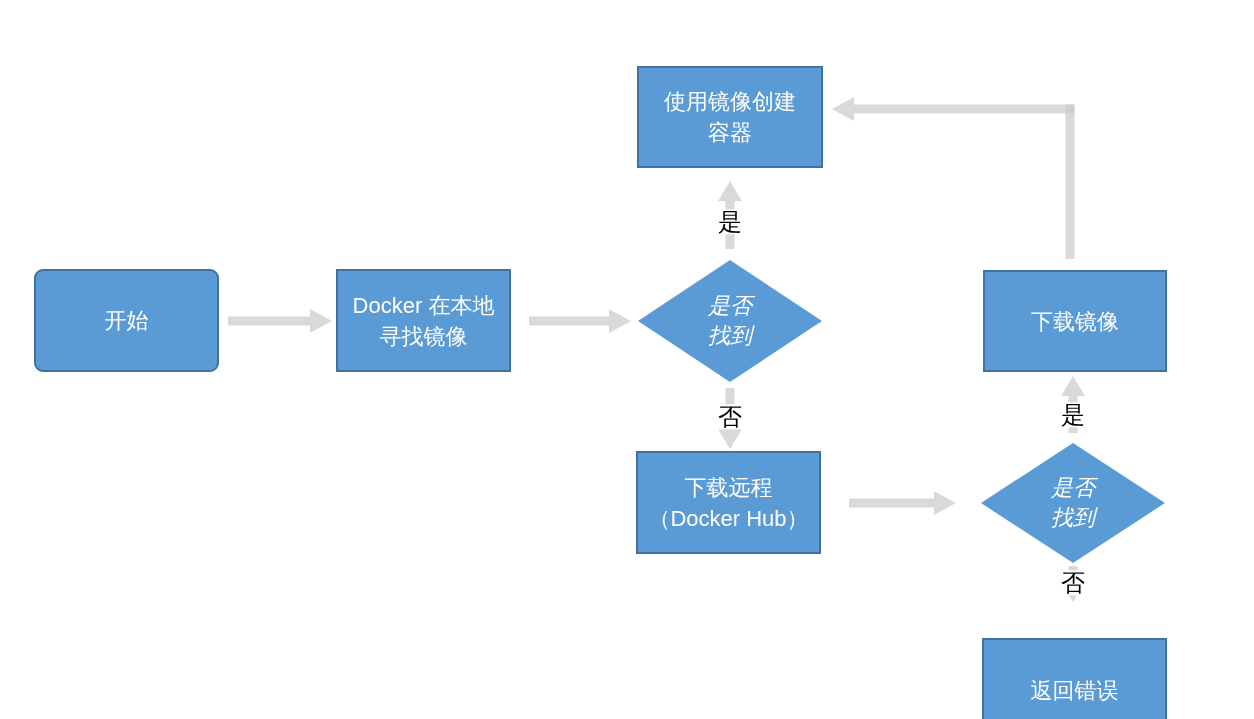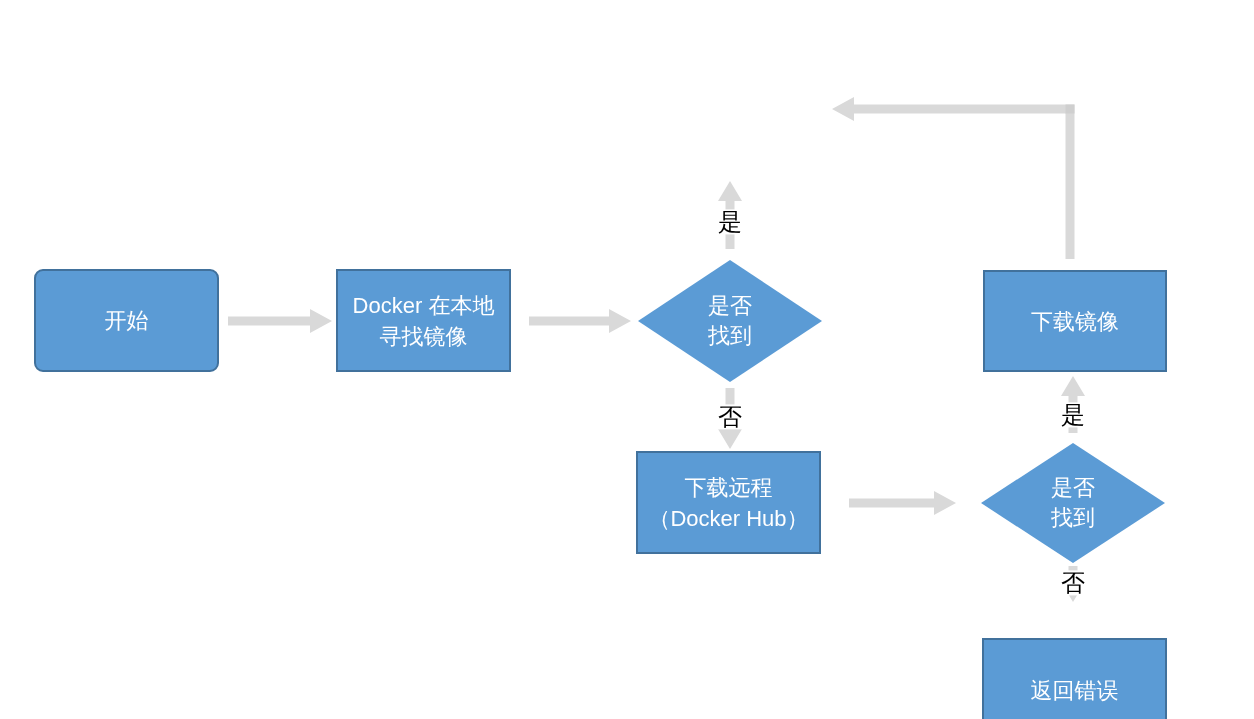--- a/index.html
+++ b/index.html
@@ -33,20 +33,21 @@
     position: absolute;
     color: var(--node-text, #ffffff);
     display: flex;
     align-items: center;
     justify-content: center;
     text-align: center;
     font-size: 22px;
     line-height: 30px;
     white-space: pre-line;
     pointer-events: none;
+    font-style: italic;
   }
   .edge-label {
     position: absolute;
     transform: translate(-50%, -50%);
     color: var(--label-color, #000000);
     background: var(--canvas-bg, #ffffff);
     font-size: 24px;
     line-height: 1.05;
     padding: 0 2px;
   }
@@ -73,20 +74,22 @@
 
     <polygon class="diamond" points="730,260 822,321 730,382 638,321"></polygon>
     <polygon class="diamond" points="1073,443 1165,503 1073,563 981,503"></polygon>
   </svg>
 
   <div class="rect-node" style="left:34px; top:269px; width:185px; height:103px;border-radius:9px;">开始</div>
 
   <div class="rect-node" style="left:336px; top:269px; width:175px; height:103px;">Docker 在本地
 寻找镜像</div>
 
+  <div class="rect-node" style="left:637px; top:66px; width:186px; height:102px;">使用镜像创建
+容器</div>
 
   <div class="rect-node" style="left:636px; top:451px; width:185px; height:103px;">下载远程
 （Docker Hub）</div>
 
   <div class="rect-node" style="left:983px; top:270px; width:184px; height:102px;">下载镜像</div>
 
   <div class="rect-node" style="left:982px; top:638px; width:185px; height:104px;">返回错误</div>
 
   <div class="diamond-label" style="left:655px; top:285px; width:150px; height:72px;">是否
 找到</div>

